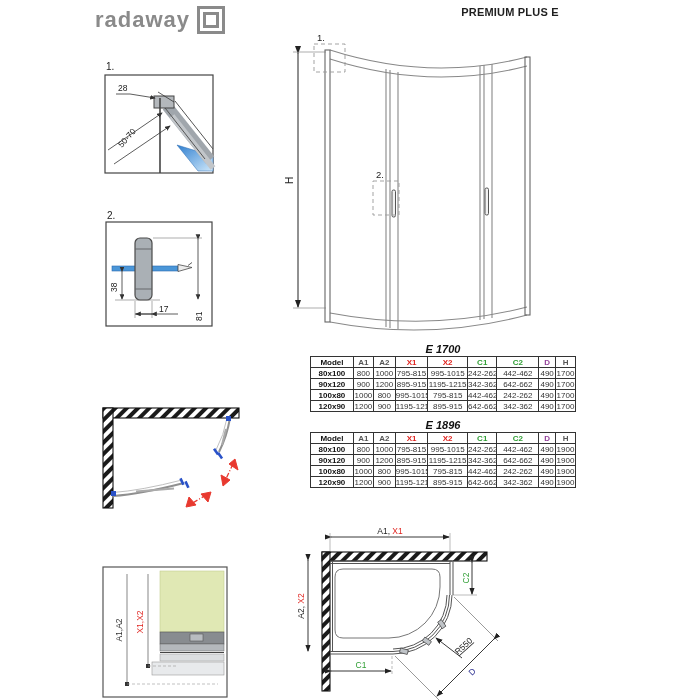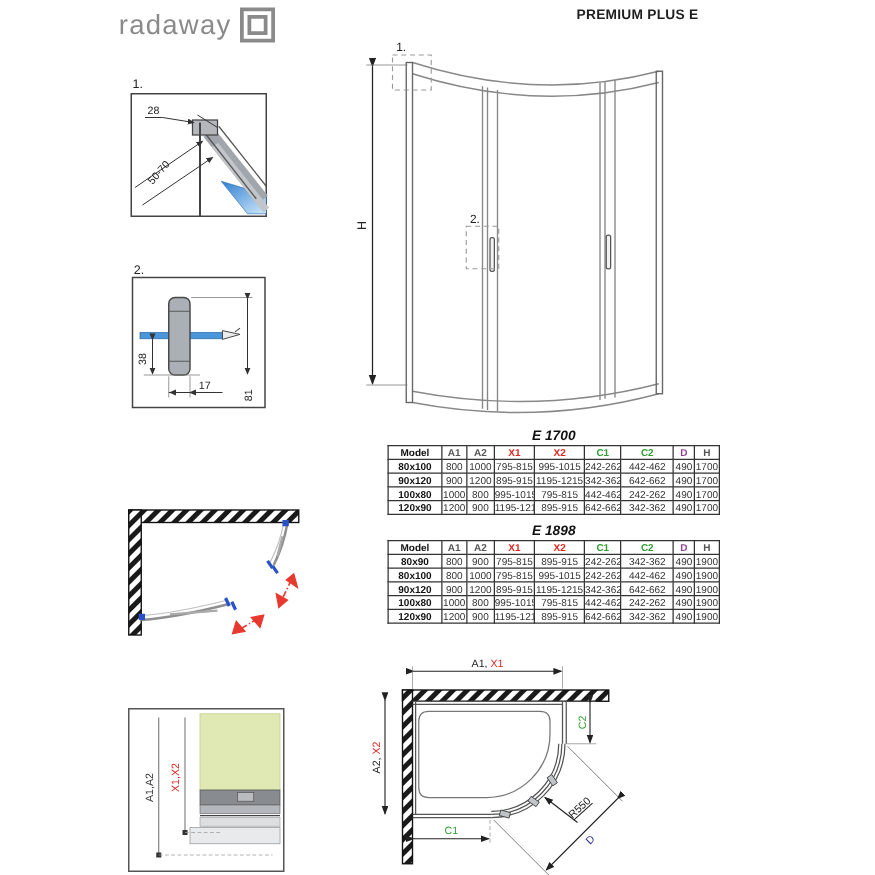--- a/index.html
+++ b/index.html
@@ -1,19 +1,19 @@
 <!DOCTYPE html>
 <html><head>
 <meta charset="utf-8">
 <style>
   html,body{margin:0;padding:0;background:#fff;}
   body{width:700px;height:700px;position:relative;font-family:"Liberation Sans",sans-serif;overflow:hidden;}
   .abs{position:absolute;}
   
-  .logo{left:95px;top:6px;display:flex;align-items:center;gap:7px;}
+  .logo{left:95px;top:6px;display:flex;align-items:center;gap:7px;font-weight:bold;}
   .logo-text{font-size:22px;color:#8a8a8a;letter-spacing:1px;line-height:26px;}
   .logo-icon{width:22px;height:22px;border:3px solid #8a8a8a;display:flex;align-items:center;justify-content:center;}
   .logo-icon-inner{width:10px;height:10px;border:3px solid #8a8a8a;}
   .page-title{left:420px;top:6px;width:180px;text-align:center;font-size:11px;font-weight:bold;color:#1f1f1f;letter-spacing:0.2px;}
   
   .spec-title{width:266px;text-align:center;font-size:11px;font-weight:bold;font-style:italic;color:#111;}
   table.spec{border-collapse:collapse;table-layout:fixed;width:266px;background:#fff;}
   table.spec th,table.spec td{border:1px solid #333;font-size:8px;text-align:center;height:10px;padding:0;white-space:nowrap;overflow:hidden;color:#333;}
   table.spec th{font-weight:bold;}
   table.spec td.model-cell{font-weight:bold;color:#111;}
@@ -203,21 +203,21 @@
         <td>1195-1215</td>
         <td>895-915</td>
         <td>642-662</td>
         <td>342-362</td>
         <td>490</td>
         <td>1700</td>
       </tr>
     </tbody>
   </table>
 
-<div class="abs spec-title" style="left:310px;top:419px;">E 1898</div>
+<div class="abs spec-title" style="left:310px;top:419px;">E 1896</div>
 <table class="spec abs" style="left:310px;top:432px;">
   <colgroup>
       <col style="width:41px">
       <col style="width:19px">
       <col style="width:21px">
       <col style="width:31px">
       <col style="width:38px">
       <col style="width:28px">
       <col style="width:40px">
       <col style="width:16px">
@@ -230,31 +230,20 @@
         <th style="color: rgb(85, 85, 85);">A2</th>
         <th style="color: rgb(224, 37, 32);">X1</th>
         <th style="color: rgb(224, 37, 32);">X2</th>
         <th style="color: rgb(47, 158, 52);">C1</th>
         <th style="color: rgb(47, 158, 52);">C2</th>
         <th style="color: rgb(147, 64, 154);">D</th>
         <th style="color: rgb(85, 85, 85);">H</th>
       </tr>
     </thead>
     <tbody>
-      <tr>
-        <td class="model-cell">80x90</td>
-        <td>800</td>
-        <td>900</td>
-        <td>795-815</td>
-        <td>895-915</td>
-        <td>242-262</td>
-        <td>342-362</td>
-        <td>490</td>
-        <td>1900</td>
-      </tr>
       <tr>
         <td class="model-cell">80x100</td>
         <td>800</td>
         <td>1000</td>
         <td>795-815</td>
         <td>995-1015</td>
         <td>242-262</td>
         <td>442-462</td>
         <td>490</td>
         <td>1900</td>

